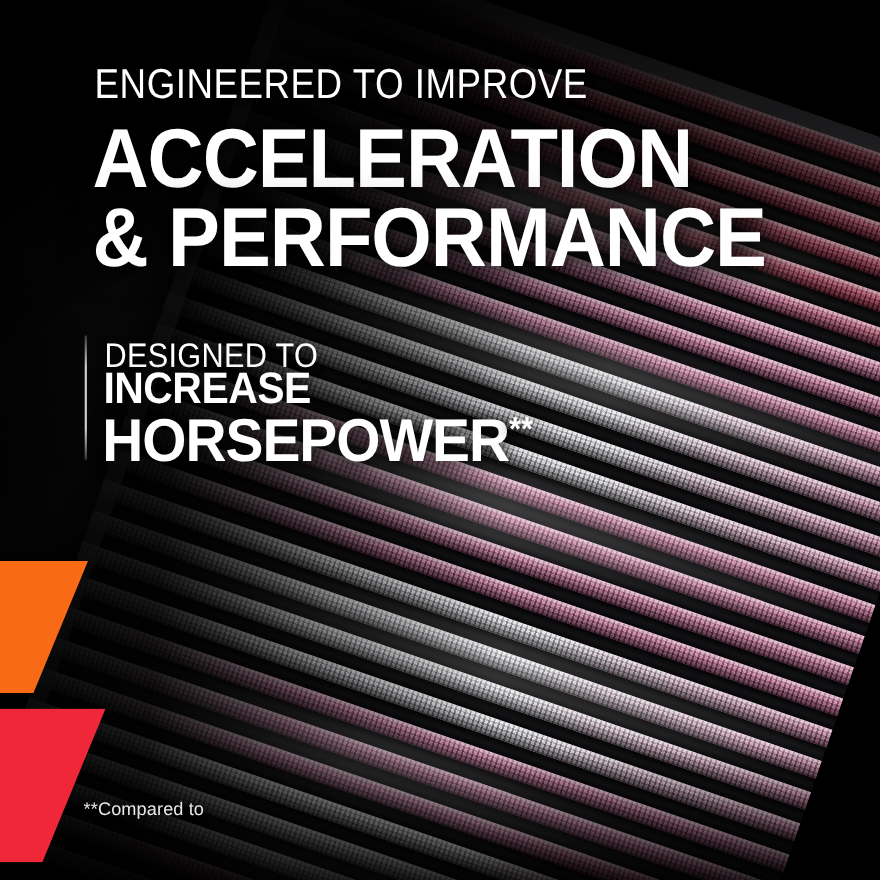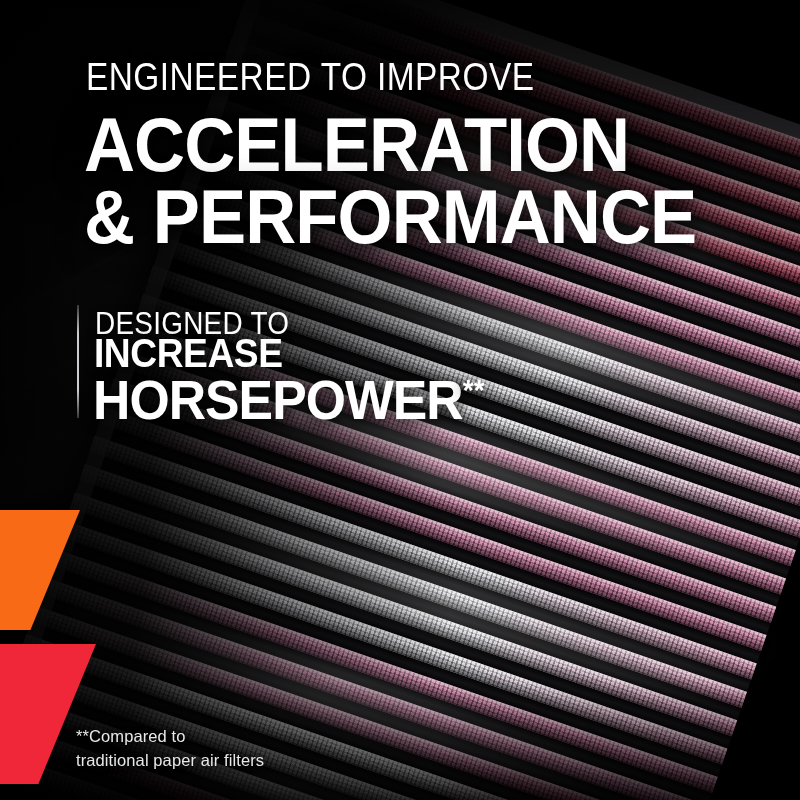--- a/index.html
+++ b/index.html
@@ -331,16 +331,15 @@
     <div id="accent-bar"></div>
 
     <div class="sub-eyebrow">DESIGNED TO</div>
 
     <div class="sub-strong">INCREASE</div>
 
     <div class="sub-huge"><span>HORSEPOWER</span><span class="asterisks">**</span></div>
 
     <div class="footnote" id="footnote-line-1">**Compared to</div>
 
-    <div class="footnote" id="footnote-line-2">traditional paper air filters</div>
 
   </div>
 </div>
 
 </body></html>

